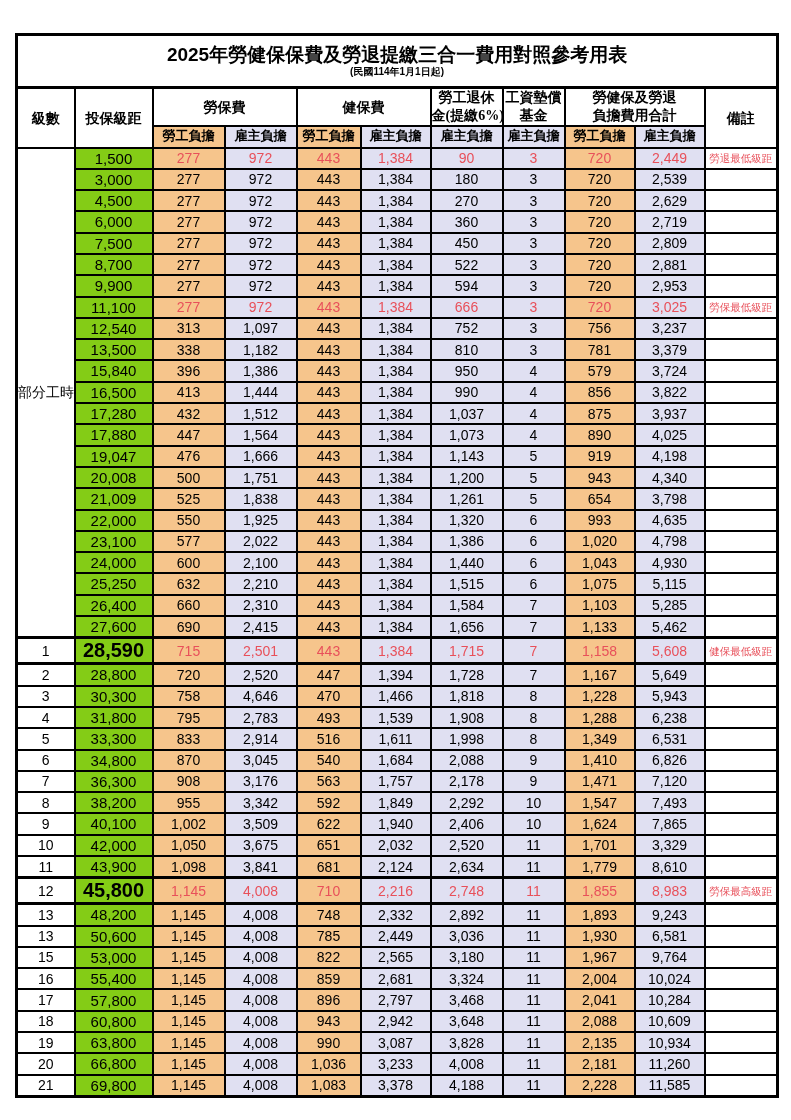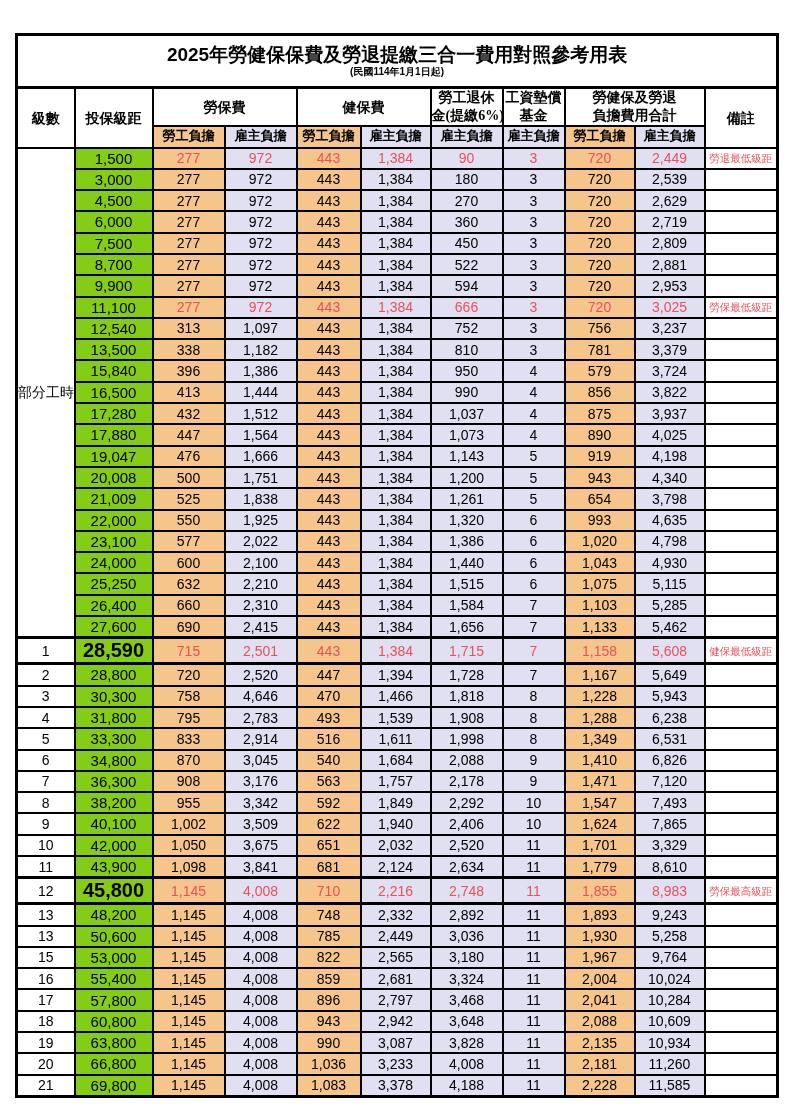--- a/index.html
+++ b/index.html
@@ -537,21 +537,21 @@
         <tr>
           <td class="level">13</td>
           <td class="bracket">50,600</td>
           <td class="val o">1,145</td>
           <td class="val l">4,008</td>
           <td class="val o">785</td>
           <td class="val l">2,449</td>
           <td class="val l">3,036</td>
           <td class="val l">11</td>
           <td class="val o">1,930</td>
-          <td class="val l">5,258</td>
+          <td class="val l">6,581</td>
           <td class="remark"></td>
         </tr>
         <tr>
           <td class="level">15</td>
           <td class="bracket">53,000</td>
           <td class="val o">1,145</td>
           <td class="val l">4,008</td>
           <td class="val o">822</td>
           <td class="val l">2,565</td>
           <td class="val l">3,180</td>

